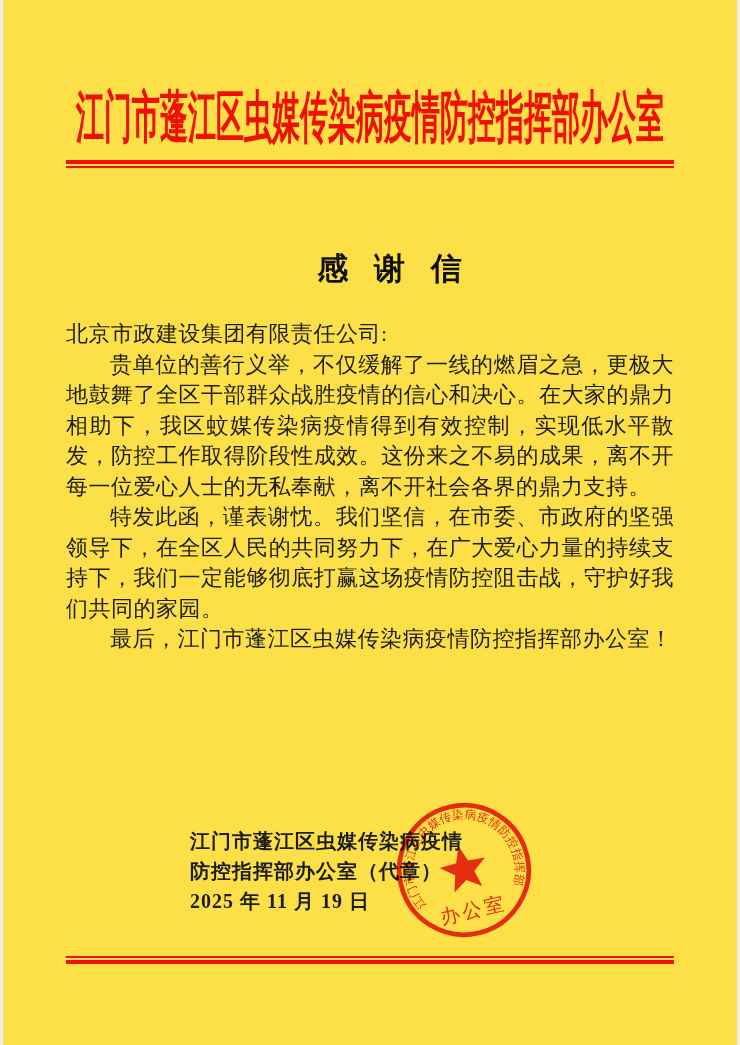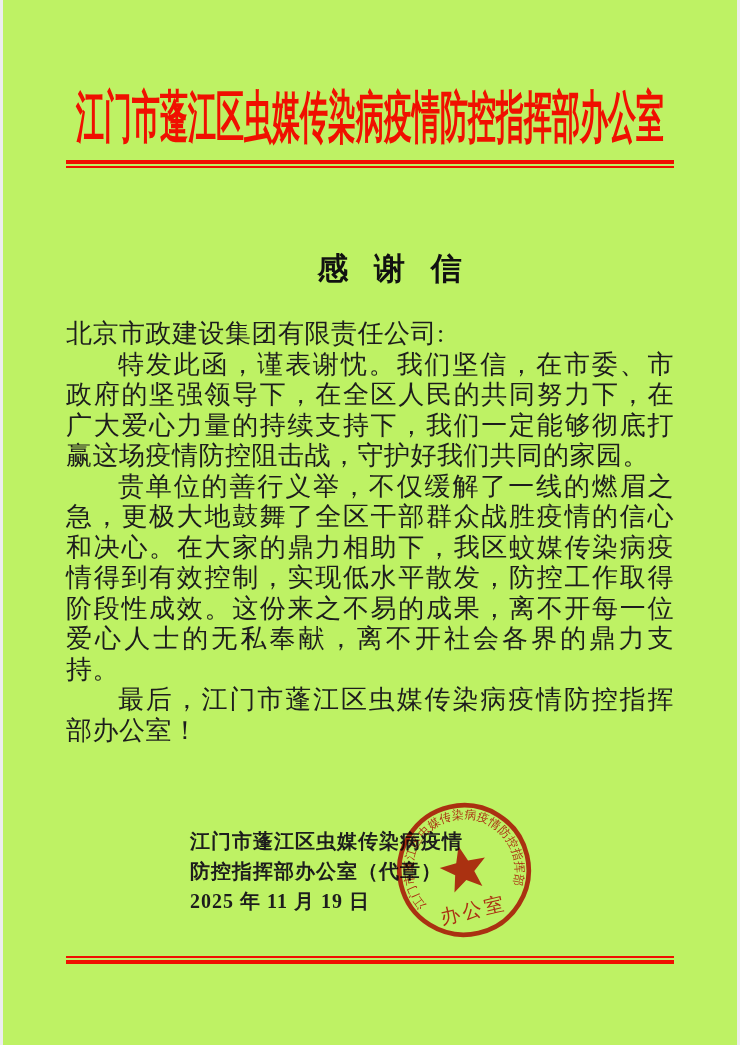--- a/index.html
+++ b/index.html
@@ -1,21 +1,21 @@
 <!DOCTYPE html>
 <html><head>
 <meta charset="utf-8">
 <style>
   html, body { margin: 0; padding: 0; background: #ffffff; }
   .page {
     position: relative;
     width: 740px;
     height: 1045px;
     margin: 0 auto;
-    background: #bef264;
+    background: #fde047;
     overflow: hidden;
     font-family: "Liberation Serif", "DejaVu Serif", serif;
     color: #1d1d1d;
   }
   .page-edge { position: absolute; top: 0; bottom: 0; width: 3px; background: #ededed; }
   .page-edge.left  { left: 0; }
   .page-edge.right { right: 0; }
 
   
   .letterhead {
@@ -51,21 +51,21 @@
     font-weight: bold;
     letter-spacing: 9px;
     line-height: 34px;
     color: #111;
     padding-left: 48px;
   }
 
   .body-text {
     margin: 33px 66px 8px 66px;
     width: 608px;
-    font-size: 26px;
+    font-size: 22px;
     line-height: 30.5px;
     text-align: justify;
     word-break: break-all;
     letter-spacing: 0.5px;
   }
   .body-text p { margin: 0; text-indent: 2em; }
   .body-text p.salutation { text-indent: 0; }
 
   .signature {
     position: absolute;
@@ -106,22 +106,22 @@
   <div class="rule rule-top">
     <div class="thick"></div>
     <div class="gap"></div>
     <div class="thin"></div>
   </div>
 
   <div class="letter-title">感 谢 信</div>
 
   <div class="body-text">
     <p class="salutation">北京市政建设集团有限责任公司:</p>
+    <p>贵单位的善行义举，不仅缓解了一线的燃眉之急，更极大地鼓舞了全区干部群众战胜疫情的信心和决心。在大家的鼎力相助下，我区蚊媒传染病疫情得到有效控制，实现低水平散发，防控工作取得阶段性成效。这份来之不易的成果，离不开每一位爱心人士的无私奉献，离不开社会各界的鼎力支持。</p>
     <p>特发此函，谨表谢忱。我们坚信，在市委、市政府的坚强领导下，在全区人民的共同努力下，在广大爱心力量的持续支持下，我们一定能够彻底打赢这场疫情防控阻击战，守护好我们共同的家园。</p>
-    <p>贵单位的善行义举，不仅缓解了一线的燃眉之急，更极大地鼓舞了全区干部群众战胜疫情的信心和决心。在大家的鼎力相助下，我区蚊媒传染病疫情得到有效控制，实现低水平散发，防控工作取得阶段性成效。这份来之不易的成果，离不开每一位爱心人士的无私奉献，离不开社会各界的鼎力支持。</p>
     <p>最后，江门市蓬江区虫媒传染病疫情防控指挥部办公室！</p>
   </div>
 
   <div class="signature">
     <div>江门市蓬江区虫媒传染病疫情</div>
     <div>防控指挥部办公室（代章）</div>
     <div>2025 年 11 月 19 日</div>
   </div>
 
   <svg class="seal" viewBox="-80 -80 160 160" aria-hidden="true">

